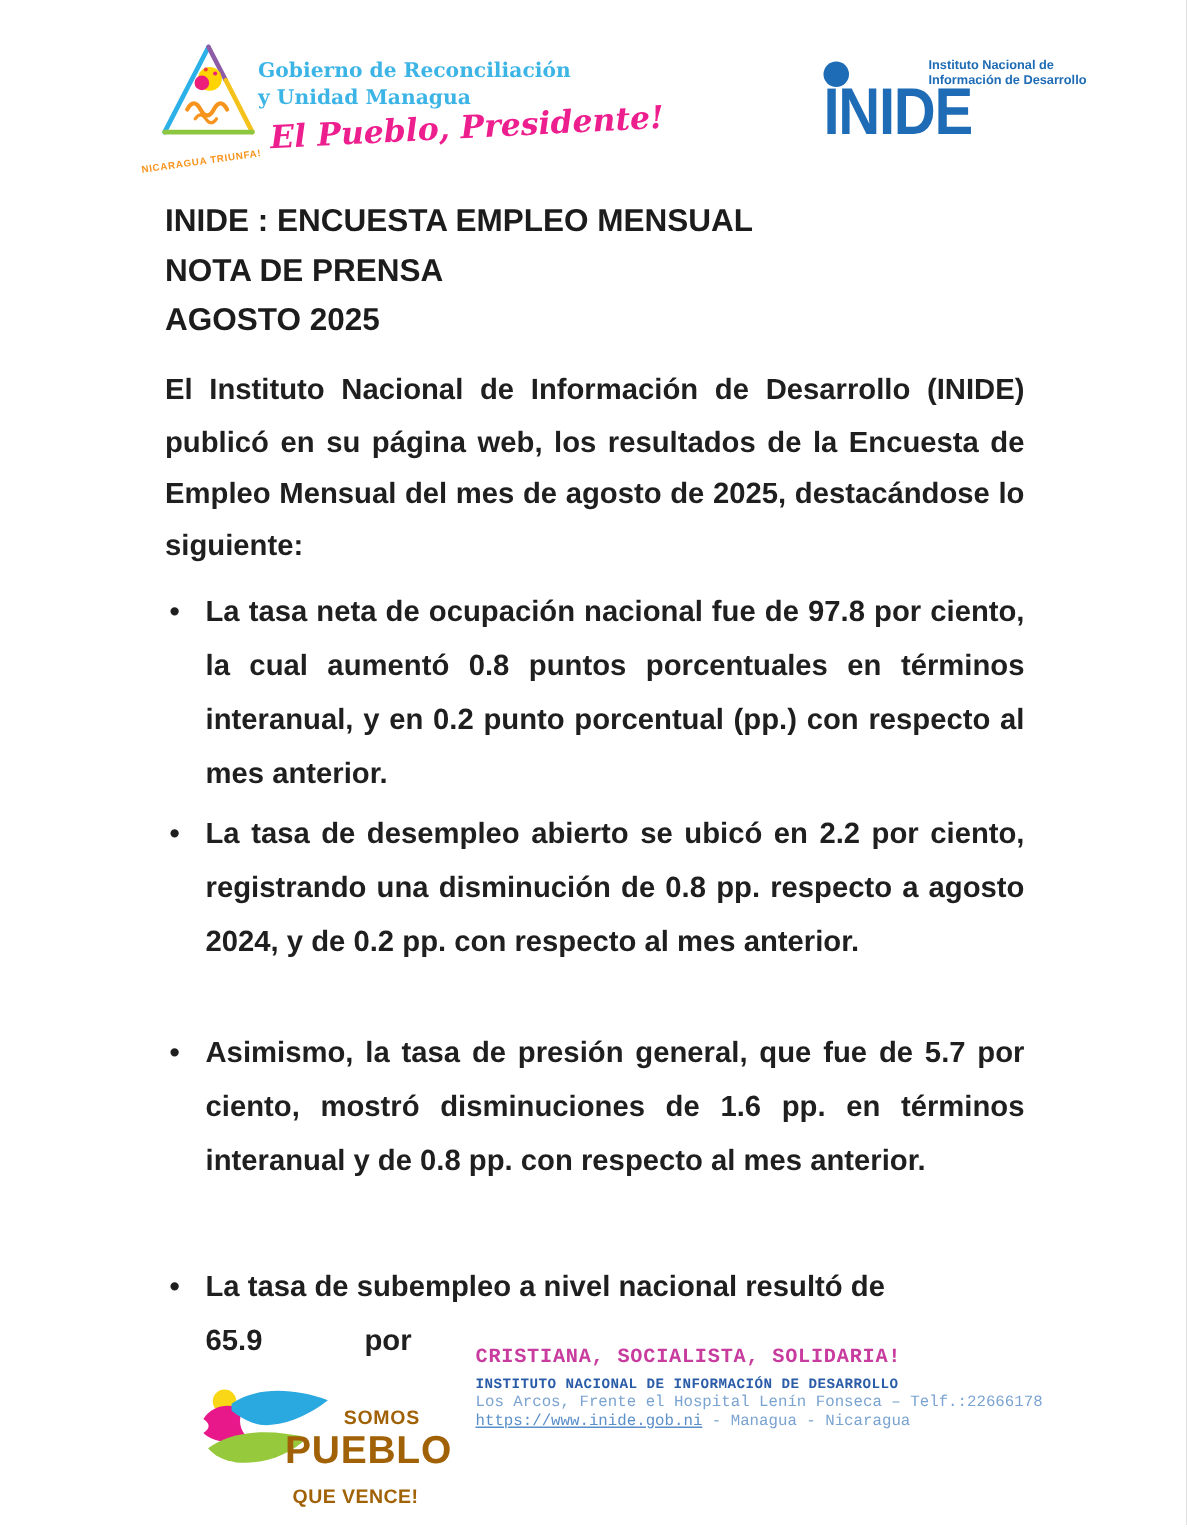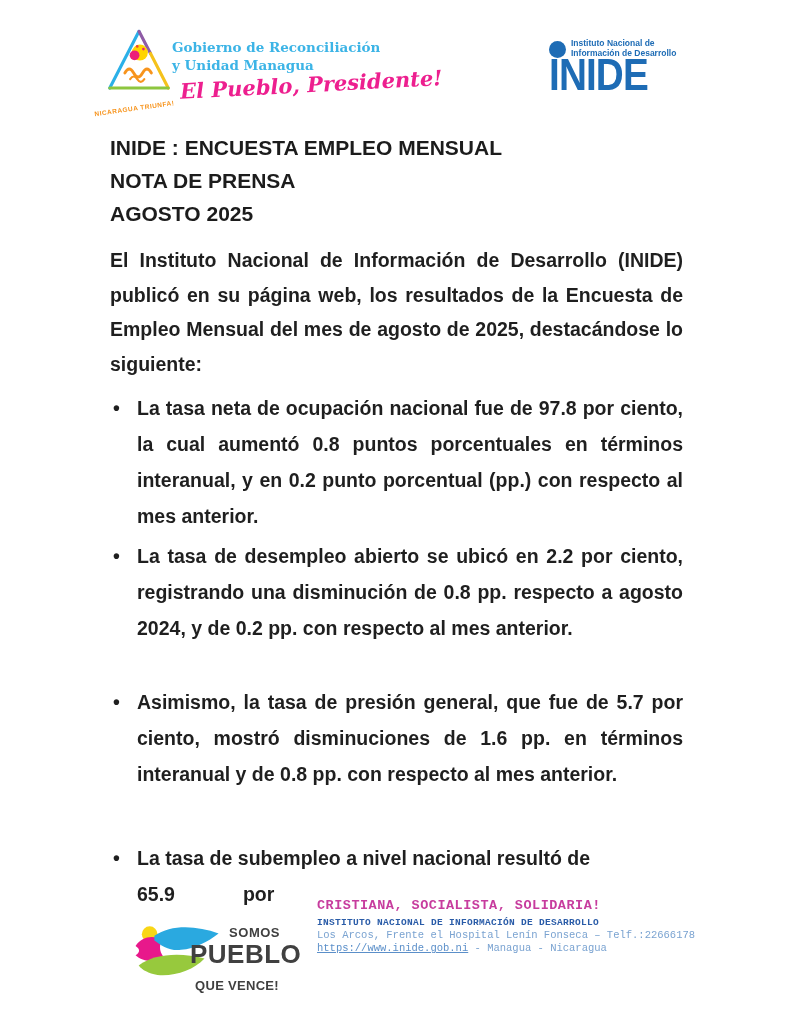--- a/index.html
+++ b/index.html
@@ -28,21 +28,21 @@
     font-size:13.5px;line-height:18px;color:#3cb4e6;white-space:nowrap;
   }
   .gov-script{
     position:absolute;left:84px;top:48px;
     font-family:"DejaVu Serif", serif;font-style:italic;font-weight:bold;
     font-size:21px;color:#ed1f8f;transform:rotate(-3deg);white-space:nowrap;
   }
 
   
   .inide-logo{position:absolute;left:549px;top:38px;width:170px;height:66px;color:#1e6cb5;}
-  .inide-top{display:flex;align-items:flex-end;}
+  .inide-top{display:flex;align-items:flex-end;gap:48px;}
   .inide-dot{width:17px;height:17px;border-radius:50%;background:#1e6cb5;flex:0 0 auto;margin-top:2px;}
   .inide-small{margin-left:5px;font-size:8.5px;font-weight:bold;line-height:10px;white-space:nowrap;}
   .inide-big{
     font-size:44px;font-weight:800;letter-spacing:-1px;line-height:40px;
     margin-top:-3px;transform:scaleX(.88);transform-origin:left top;white-space:nowrap;
   }
 
   
   .title-block{position:absolute;left:110px;top:131px;color:#1c1c1c;}
   .title-line{font-size:21px;font-weight:bold;line-height:33px;white-space:nowrap;}
@@ -80,22 +80,22 @@
   }
   .footer-address{
     font-size:10.5px;color:#7aa3d1;white-space:nowrap;line-height:13px;
   }
   .footer-linkline{font-size:10.5px;color:#7aa3d1;white-space:nowrap;line-height:13px;}
   .footer-link{color:#5b8fc9;}
 
   .pueblo-logo{position:absolute;left:134px;top:918px;width:150px;height:80px;}
   .pueblo-waves{position:absolute;left:0;top:0;width:94px;height:70px;}
   .pueblo-text{
-    position:absolute;left:56px;top:8px;width:94px;text-align:center;
-    color:#404040;font-weight:800;line-height:1;
+    position:absolute;left:56px;top:20px;width:94px;text-align:center;
+    color:#a16207;font-weight:800;line-height:1;
   }
   .pueblo-l1{font-size:13px;letter-spacing:.5px;text-align:right;padding-right:4px;}
   .pueblo-l2{font-size:26px;letter-spacing:.5px;margin-top:2px;}
   .pueblo-l3{font-size:13px;letter-spacing:.3px;margin-top:12px;}
 </style>
 </head>
 <body>
 
 <div class="page">
 

